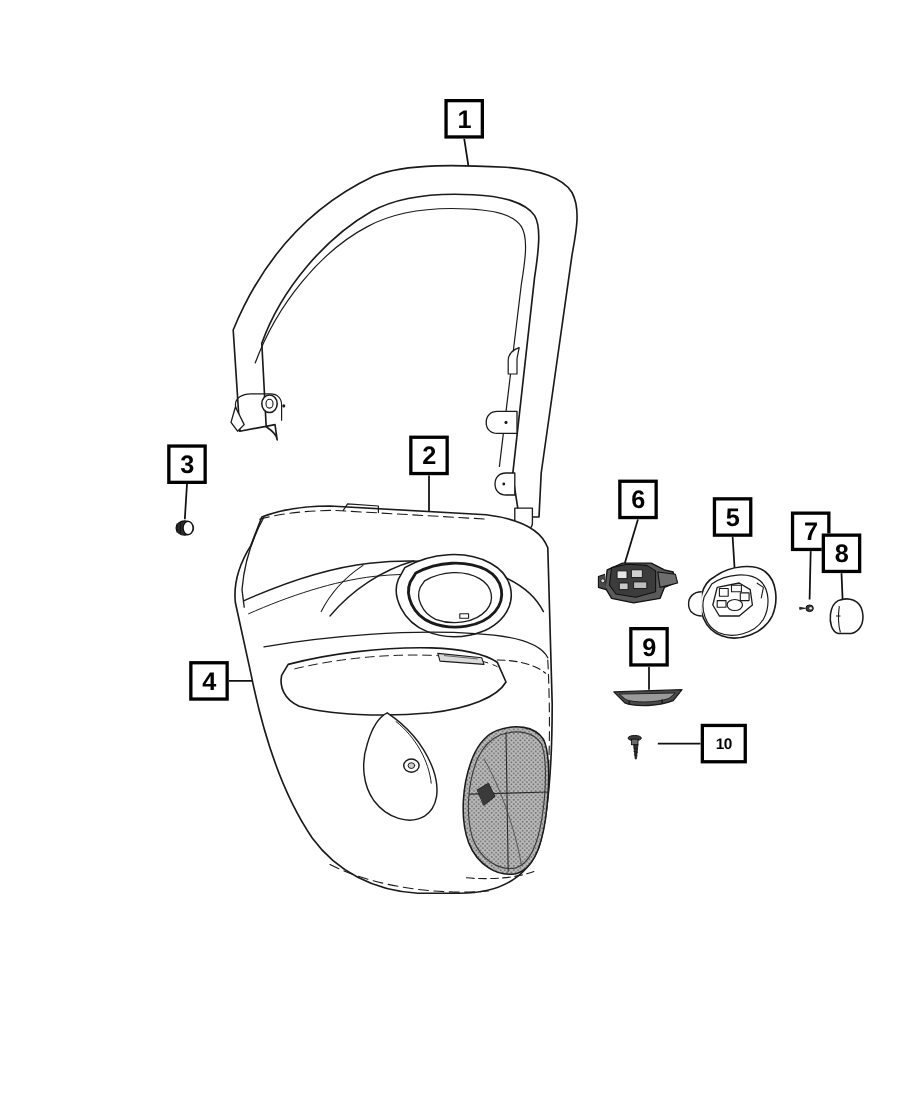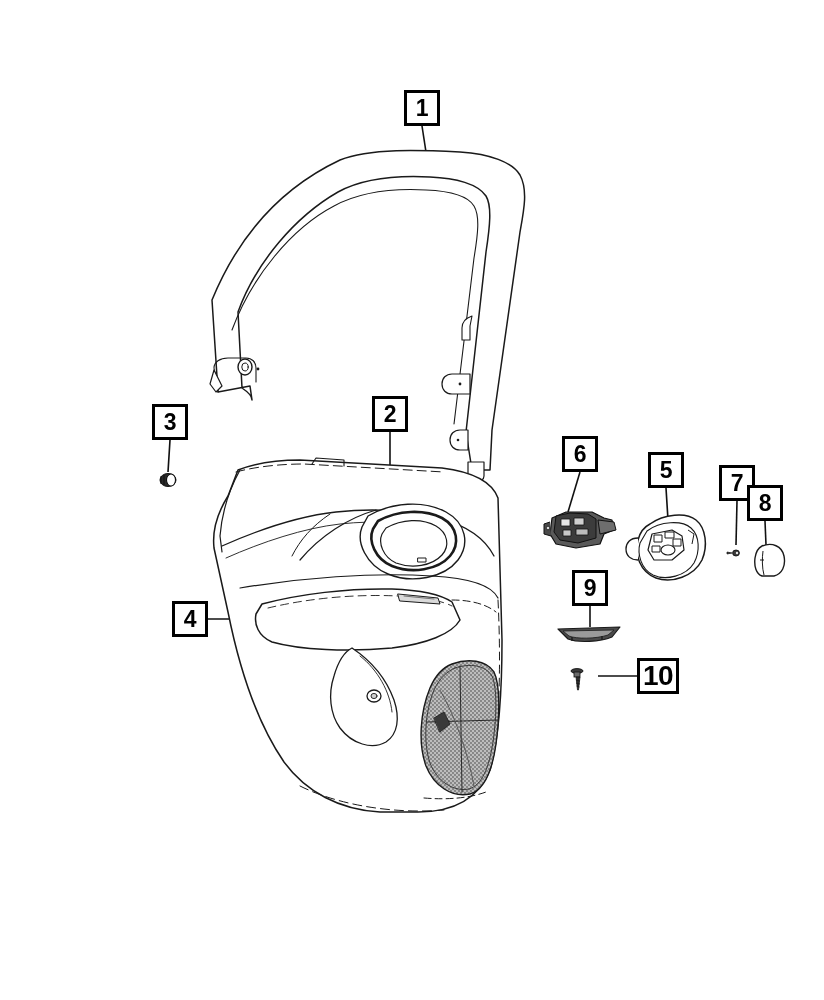--- a/index.html
+++ b/index.html
@@ -308,15 +308,15 @@
 
   <div class="callout-box" style="left:404px; top:90px;">1</div>
   <div class="callout-box" style="left:372px; top:396px;">2</div>
   <div class="callout-box" style="left:152px; top:404px;">3</div>
   <div class="callout-box" style="left:172px; top:601px;">4</div>
   <div class="callout-box" style="left:648px; top:452px;">5</div>
   <div class="callout-box" style="left:562px; top:436px;">6</div>
   <div class="callout-box" style="left:719px; top:465px;">7</div>
   <div class="callout-box" style="left:747px; top:485px;">8</div>
   <div class="callout-box" style="left:572px; top:570px;">9</div>
-  <div class="callout-box" style="left:637px; top:658px; width:42px; font-size:28px;">10</div>
+  <div class="callout-box" style="left:637px; top:658px; width:42px; font-size:14px;">10</div>
 
 </div>
 
 </body></html>

